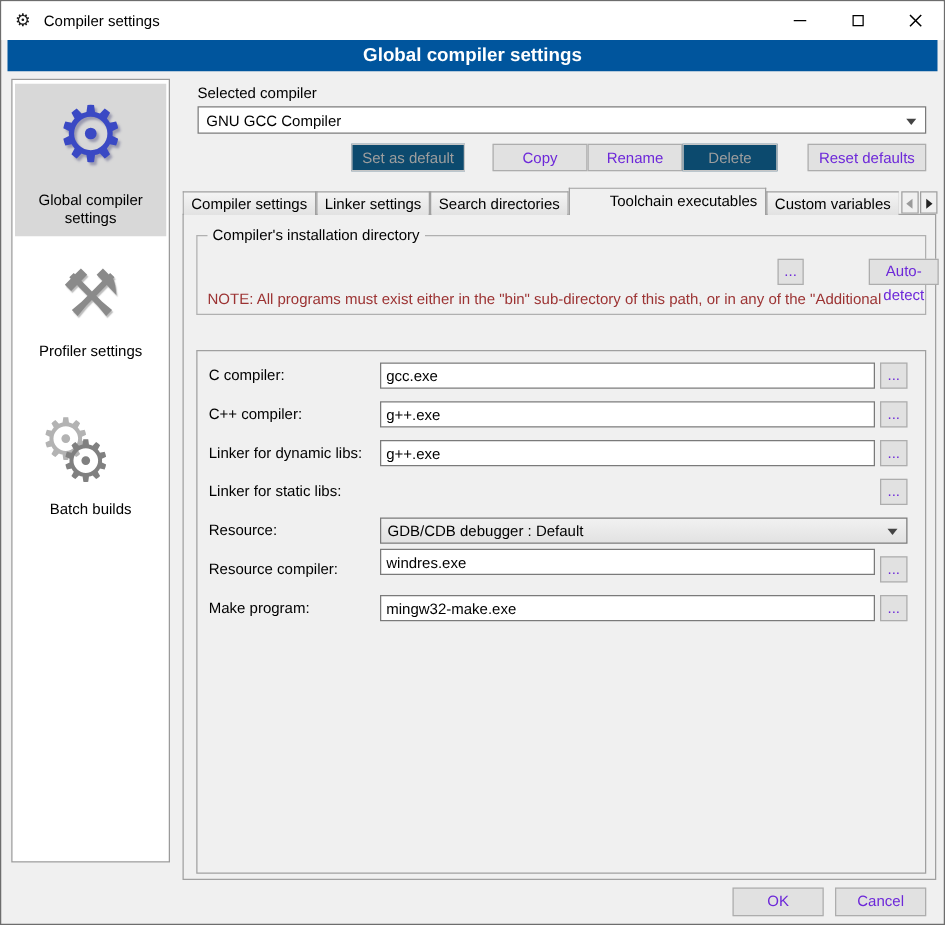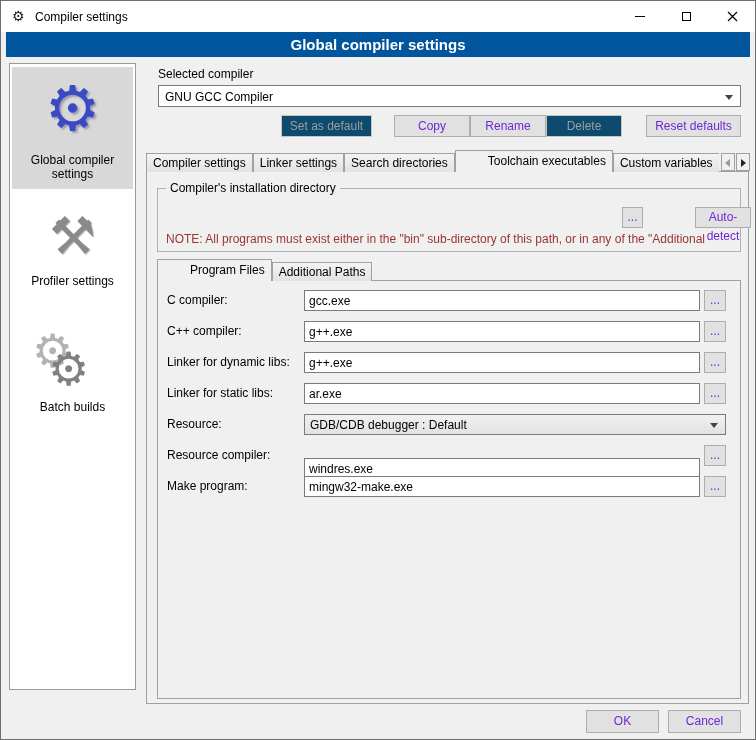--- a/index.html
+++ b/index.html
@@ -162,49 +162,45 @@
 
   <div class="main-panel"></div>
 
   <div class="groupbox">
     <span class="legend">Compiler's installation directory</span>
   </div>
   <div class="btn small-btn" style="left:621px; top:206px; width:21px; height:21px; line-height:19px;">...</div>
   <div class="btn small-btn" style="left:646px; top:206px; width:56px; height:21px; line-height:19px;margin-left:48px;">Auto-detect</div>
   <div class="note">NOTE: All programs must exist either in the "bin" sub-directory of this path, or in any of the "Additional</div>
 
-  <div class="subtabstrip">
-    <span class="tab active">Program Files</span><span class="tab">Additional Paths</span>
-  </div>
   <div class="inner-panel"></div>
 
   <div class="row-label" style="top:289px;">C compiler:</div>
   <input class="field" style="top: 289px;" value="gcc.exe">
   <div class="btn row-browse" style="top:289px; line-height:19px;">...</div>
 
   <div class="row-label" style="top:320px;">C++ compiler:</div>
   <input class="field" style="top: 320px;" value="g++.exe">
   <div class="btn row-browse" style="top:320px; line-height:19px;">...</div>
 
   <div class="row-label" style="top:351px;">Linker for dynamic libs:</div>
   <input class="field" style="top: 351px;" value="g++.exe">
   <div class="btn row-browse" style="top:351px; line-height:19px;">...</div>
 
   <div class="row-label" style="top:382px;">Linker for static libs:</div>
-  <input class="field" style="top: 382px;" value="ar.exe">
   <div class="btn row-browse" style="top:382px; line-height:19px;">...</div>
 
   <div class="row-label" style="top:413px;">Resource:</div>
   <div class="select-field" style="top:413px;">
     <span class="sel-text">GDB/CDB debugger : Default</span>
     <span class="arrow-down" style="top:8px;"></span>
   </div>
 
   <div class="row-label" style="top:444px;">Resource compiler:</div>
-  <input class="field" style="top: 438px; margin-top: 19px;" value="windres.exe">
+  <input class="field" style="top: 438px;" value="windres.exe">
   <div class="btn row-browse" style="top:444px; line-height:19px;">...</div>
 
   <div class="row-label" style="top:475px;">Make program:</div>
   <input class="field" style="top: 475px;" value="mingw32-make.exe">
   <div class="btn row-browse" style="top:475px; line-height:19px;">...</div>
 
   <div class="btn footer-btn" style="left:585px; width:73px; line-height:21px;">OK</div>
   <div class="btn footer-btn" style="left:667px; width:73px; line-height:21px;">Cancel</div>
 
 </div>

